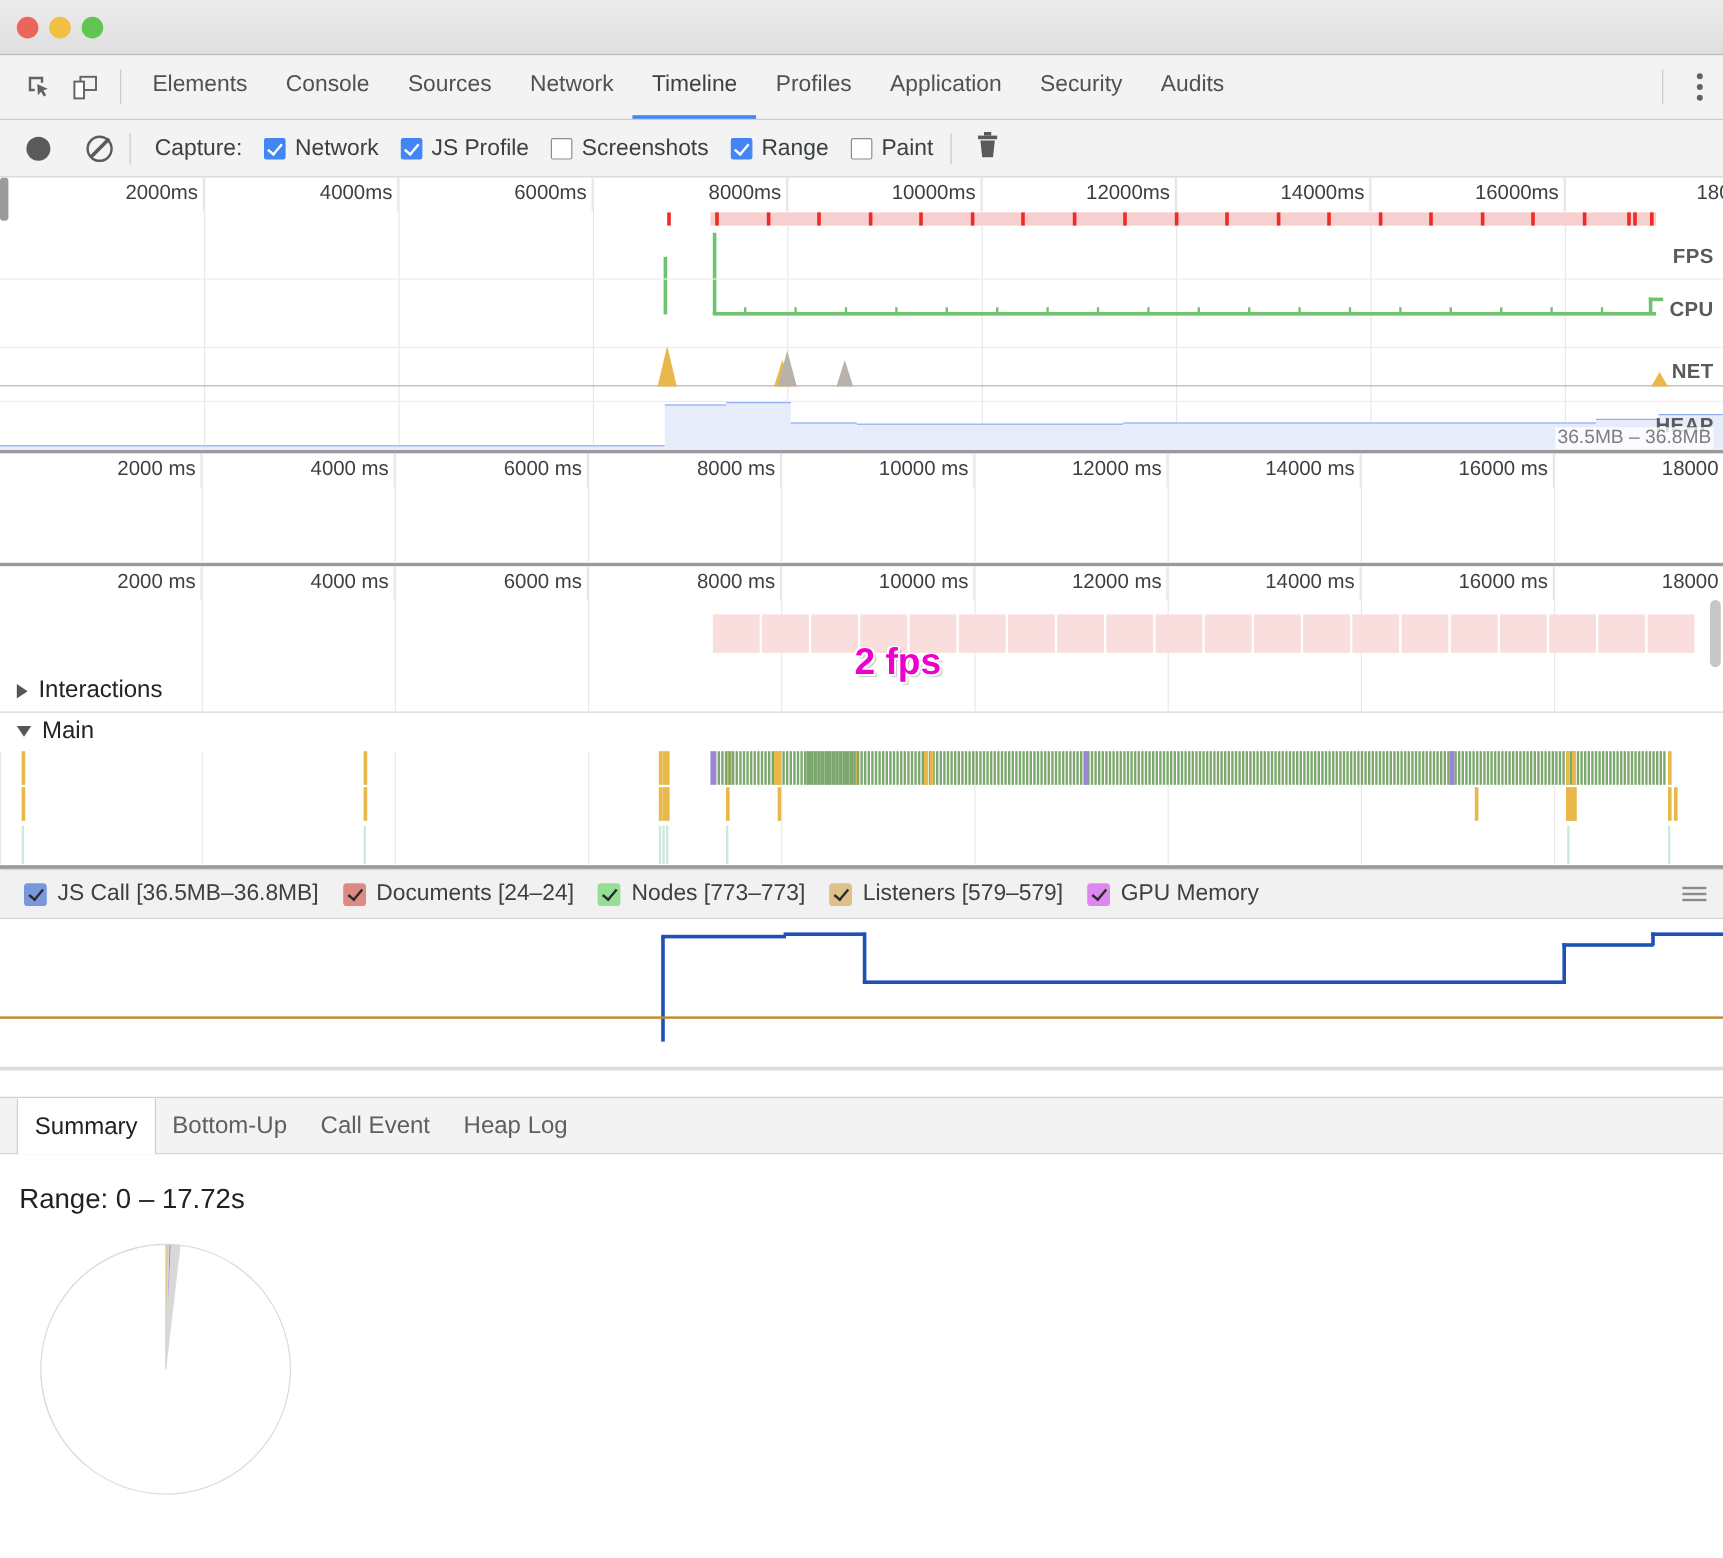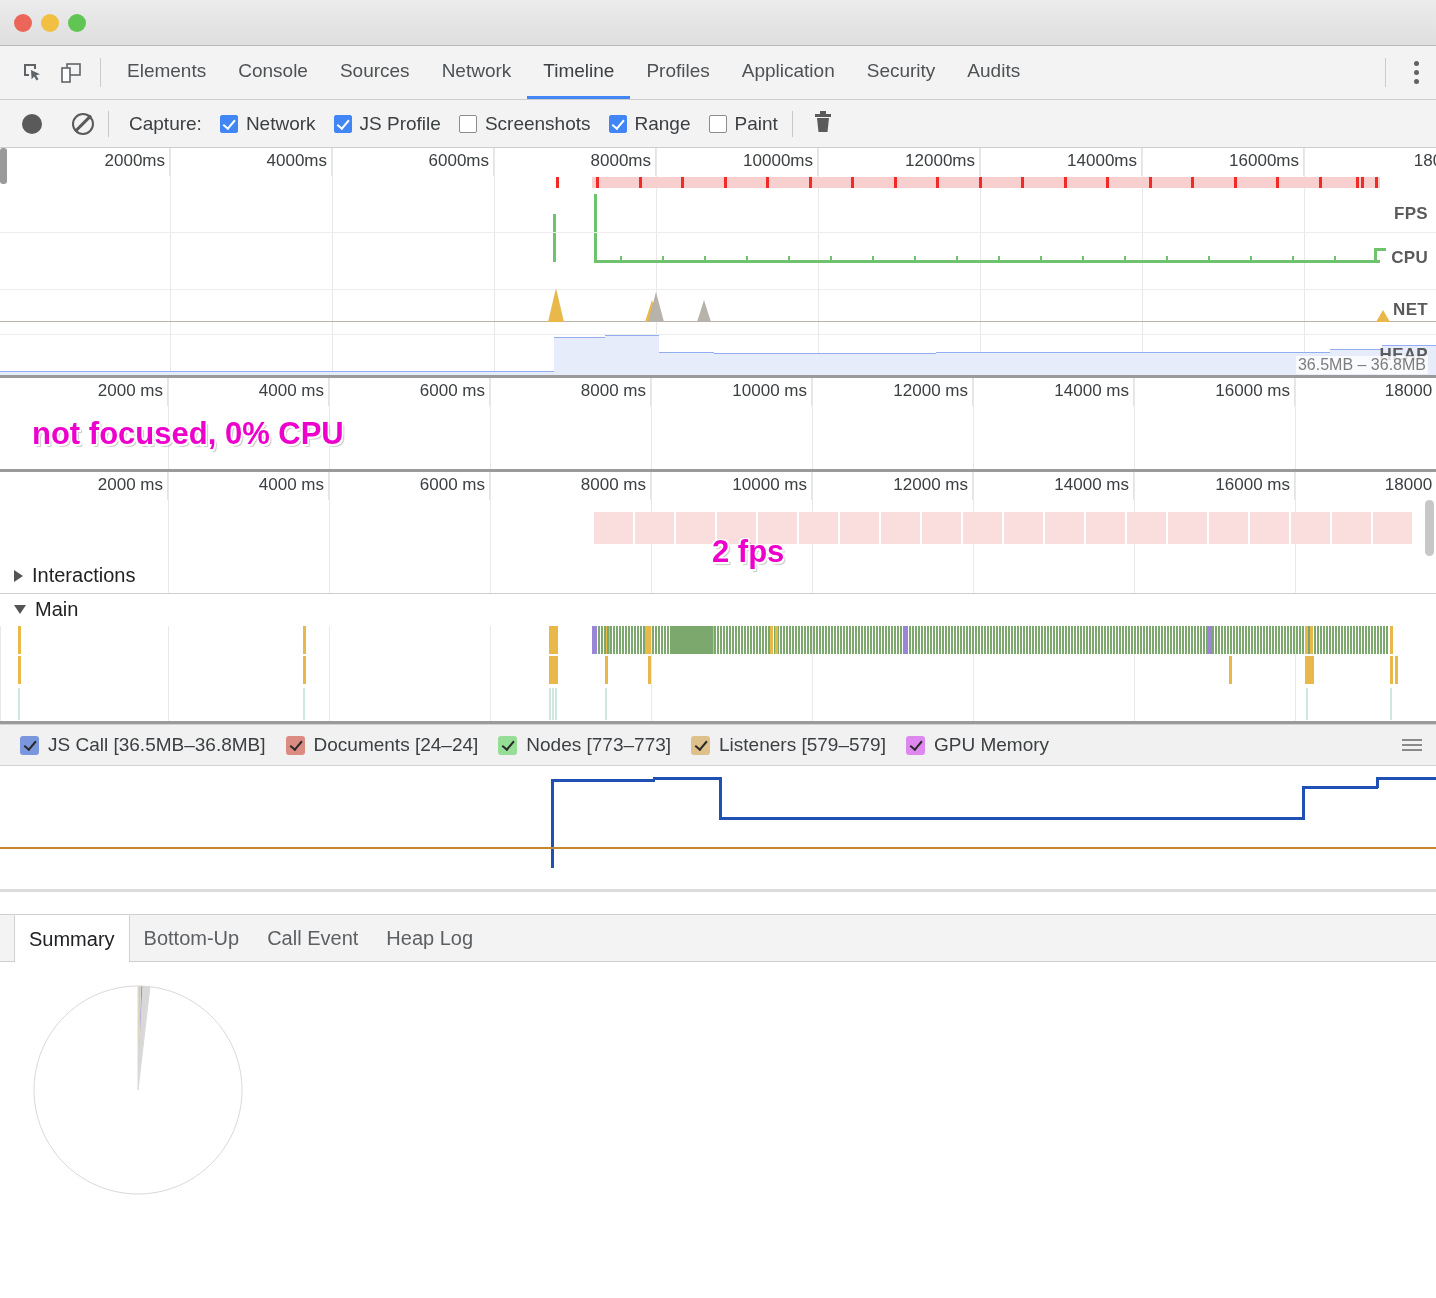--- a/index.html
+++ b/index.html
@@ -523,21 +523,20 @@
   <div class="ovgrid" id="annogrid">
       <div class="v" style="left: 168px;"></div>
       <div class="v" style="left: 329px;"></div>
       <div class="v" style="left: 490px;"></div>
       <div class="v" style="left: 651px;"></div>
       <div class="v" style="left: 812px;"></div>
       <div class="v" style="left: 973px;"></div>
       <div class="v" style="left: 1134px;"></div>
       <div class="v" style="left: 1295px;"></div>
     </div>
-  <div class="anno" style="left:32px; top:38px">not focused, 0% CPU</div>
 </div>
 
 <div id="framespane">
   <div class="ruler" id="fr-ruler">
       <div class="tk" style="left: 7px; width: 161px;">
         <span>2000 ms</span>
       </div>
       <div class="tk" style="left: 168px; width: 161px;">
         <span>4000 ms</span>
       </div>
@@ -990,20 +989,21 @@
     </div>
   <div class="dtab">
       <span>Call Event</span>
     </div>
   <div class="dtab">
       <span>Heap Log</span>
     </div>
 </div>
 
 <div id="summary">
+  <div id="range-text">Range: 0 – 17.72s</div>
   <div id="pie-wrap">
     <svg id="pie" width="220" height="220" viewBox="0 0 220 220">
         <path d="M110,110 L110,6 A104,104 0 0 1 112.79063198102799,6.037447255531177 Z" fill="#e8cc79" stroke="#d9d9d9" stroke-width="1"></path>
         <path d="M110,110 L112.79063198102799,6.037447255531177 A104,104 0 0 1 114.90173168474243,6.1155785187654175 Z" fill="#9a86d4" stroke="#d9d9d9" stroke-width="1"></path>
         <path d="M110,110 L114.90173168474243,6.1155785187654175 A104,104 0 0 1 115.91424750614607,6.168301196426327 Z" fill="#85ab74" stroke="#d9d9d9" stroke-width="1"></path>
         <path d="M110,110 L115.91424750614607,6.168301196426327 A104,104 0 0 1 121.99248614501151,6.693754902901901 Z" fill="#d8d8d8" stroke="#d9d9d9" stroke-width="1"></path>
         <path d="M110,110 L121.99248614501151,6.693754902901901 A104,104 0 1 1 109.99999999999999,6 Z" fill="#ffffff" stroke="#d9d9d9" stroke-width="1"></path>
       </svg>
   </div>
 

